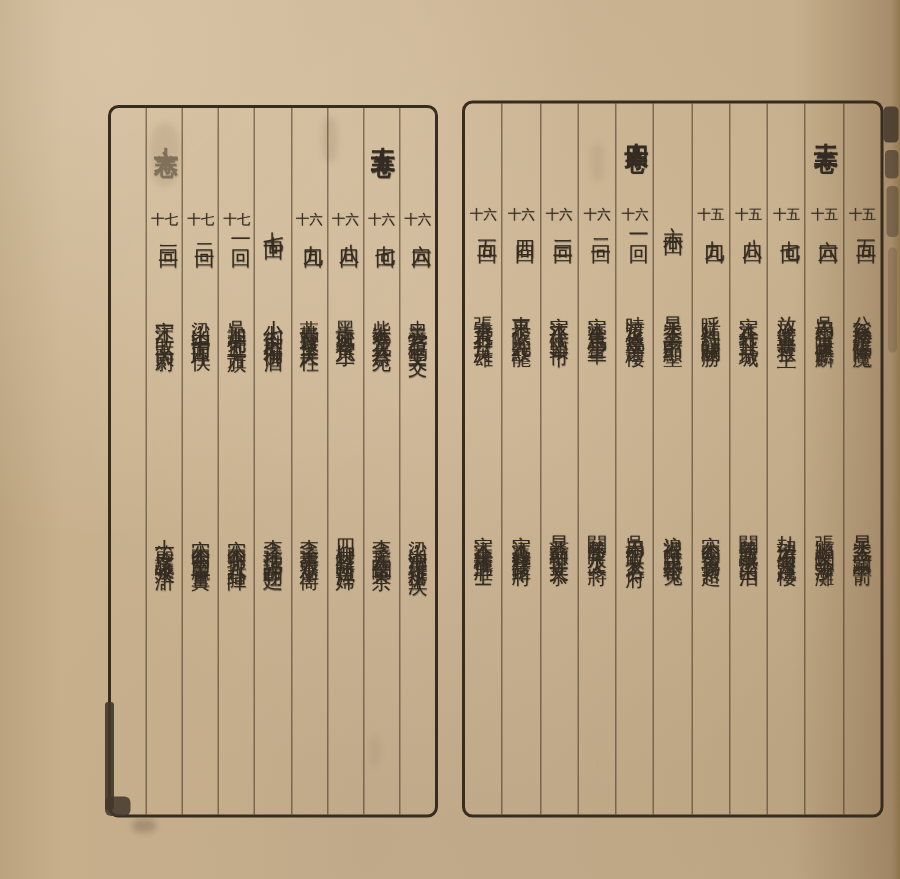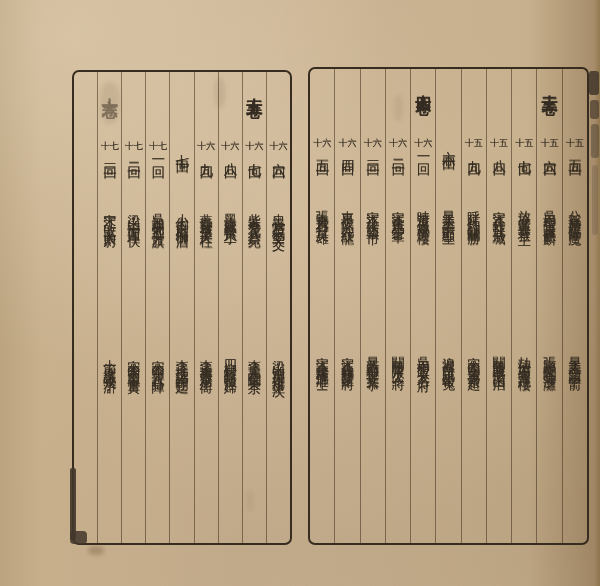--- a/index.html
+++ b/index.html
@@ -29,21 +29,21 @@
     display:flex;flex-direction:column;align-items:center;
   }
   .col:last-child{border-left:none;}
   .ink{color:#342c22;text-shadow:.3px .3px .6px rgba(42,32,20,.55);}
   .vol{
     height:70px;box-sizing:border-box;padding-top:13px;
     writing-mode:vertical-rl;text-orientation:upright;
     font-size:16px;font-weight:bold;letter-spacing:2.5px;line-height:1;
   }
   .page-left .col:nth-child(8) .vol{opacity:.5;filter:blur(.3px);}
-  .num{height:57px;display:flex;flex-direction:column;align-items:center;justify-content:flex-start;}
+  .num{height:57px;display:flex;flex-direction:column;align-items:flex-end;justify-content:flex-start;}
   .num-prefix{
     font-size:9px;line-height:1;letter-spacing:0;
     direction:rtl;unicode-bidi:bidi-override;white-space:nowrap;
   }
   .num-prefix:empty{display:none;}
   .num-main{
     writing-mode:vertical-rl;text-orientation:upright;
     font-size:13.5px;letter-spacing:3.5px;line-height:1;margin-top:1px;
   }
   .t1,.t2{

